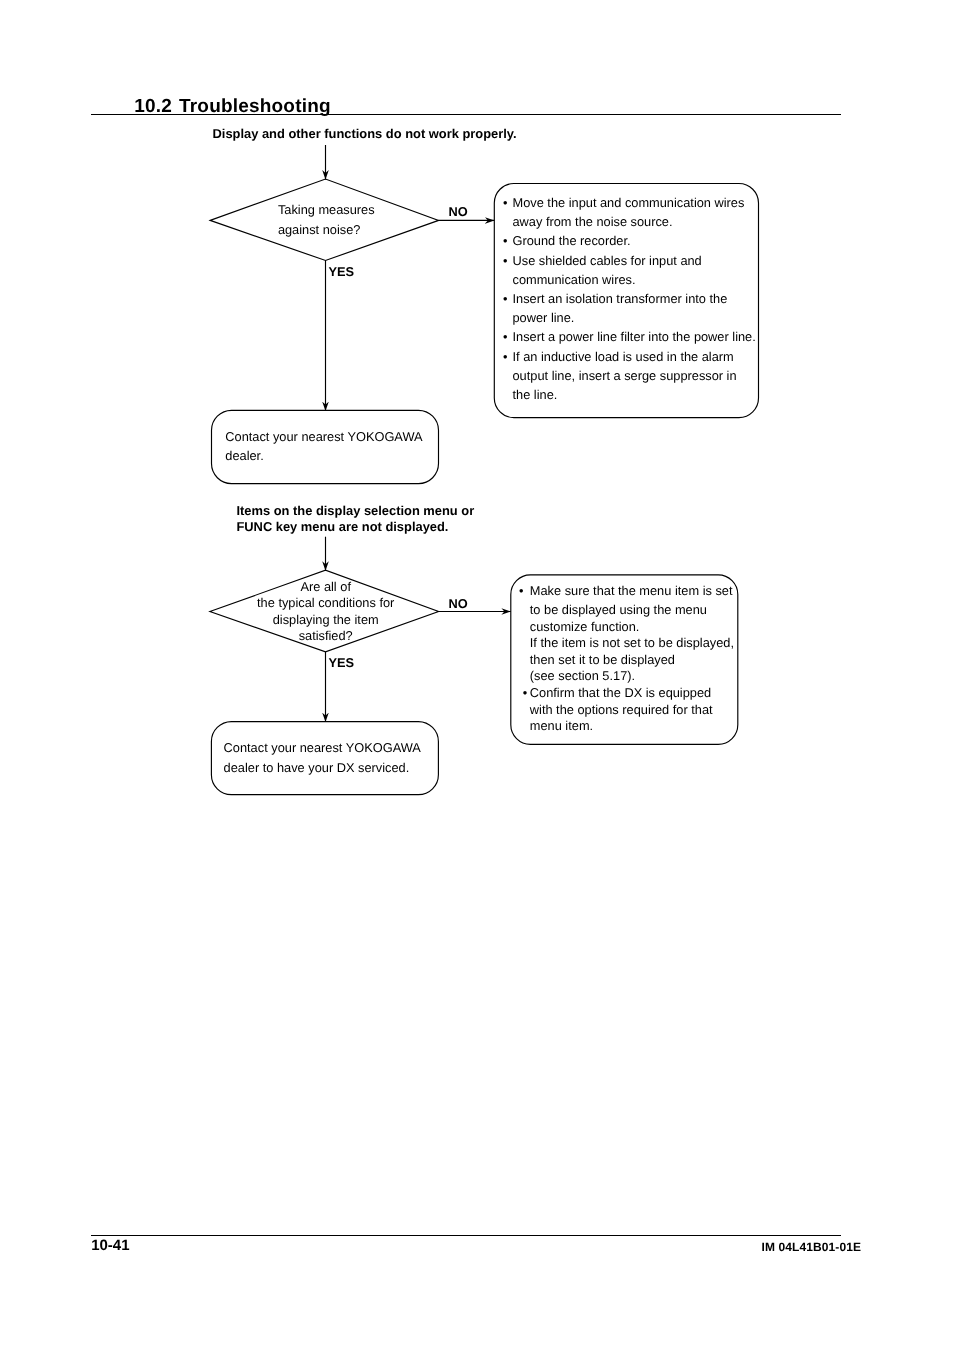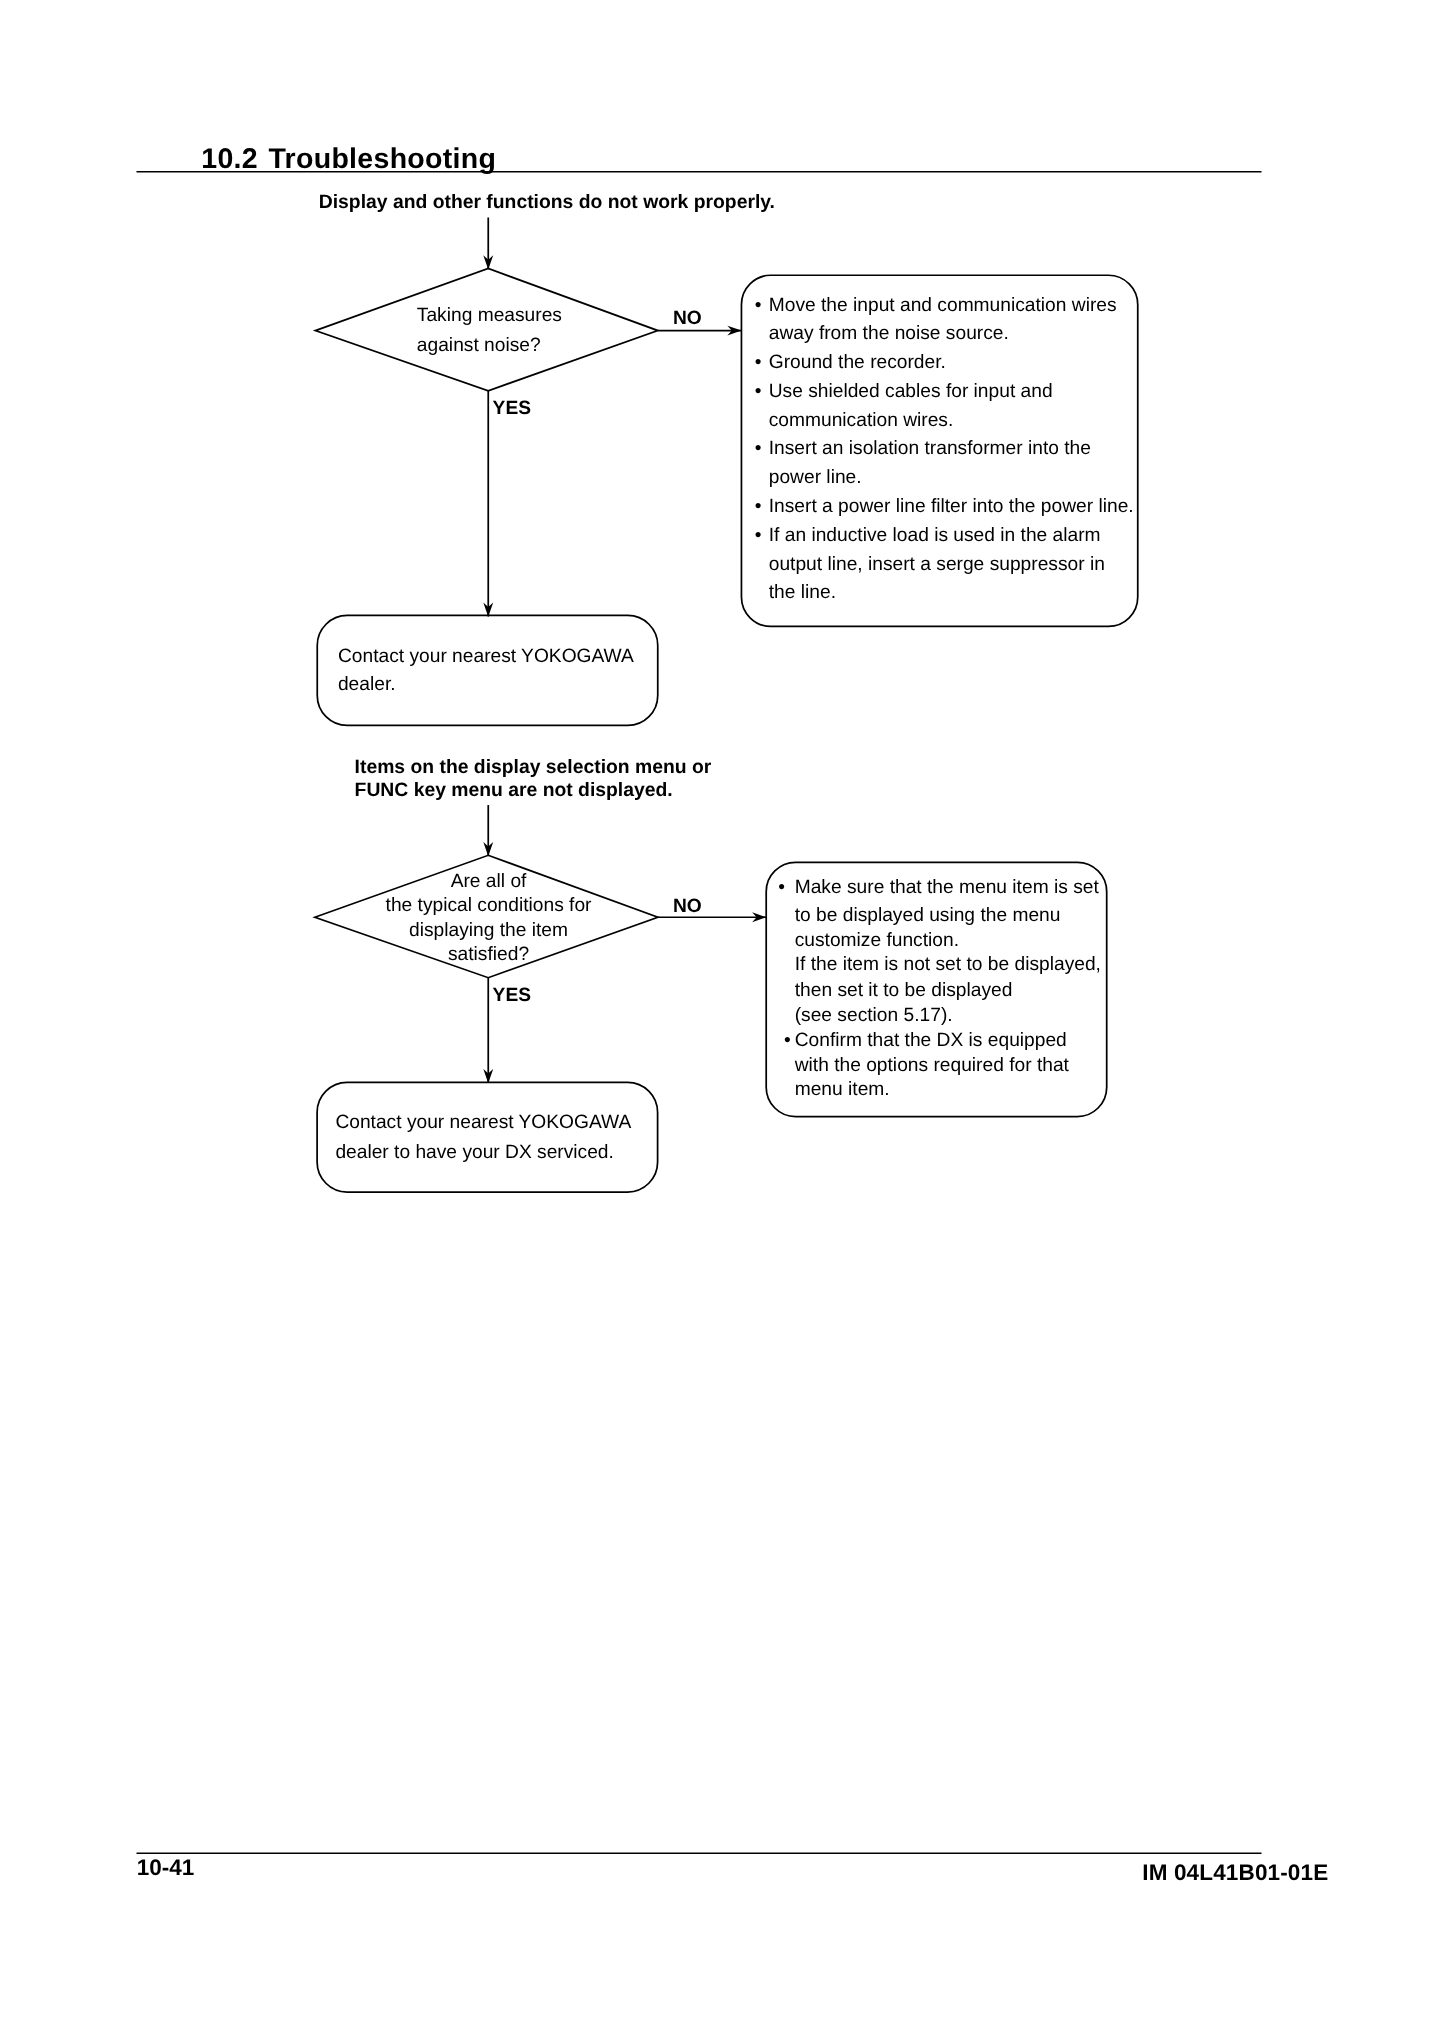--- a/index.html
+++ b/index.html
@@ -8,21 +8,21 @@
        -webkit-font-smoothing:antialiased;text-rendering:geometricPrecision;}
   .page{position:relative;width:954px;height:1350px;overflow:hidden;}
   .abs{position:absolute;}
   
   #hdr{left:91.2px;top:96.2px;font-size:19px;font-weight:bold;letter-spacing:0.2px;margin-left:43px;}
   #hdr .num{margin-right:7px;}
   #hdr-rule{left:91px;top:113.8px;width:749.5px;height:1.3px;background:#000;}
   
   #ftr-rule{left:91px;top:1234.7px;width:749.5px;height:1.3px;background:#000;}
   #pgnum{left:91.2px;top:1236.7px;font-size:15px;font-weight:bold;}
-  #docid{left:761.5px;top:1240.2px;font-size:15px;font-weight:bold;letter-spacing:0.1px;}
+  #docid{left:761.5px;top:1240.2px;font-size:12px;font-weight:bold;letter-spacing:0.1px;}
   svg{position:absolute;left:0;top:0;overflow:visible;}
   .ttl{font-size:12.9px;font-weight:bold;}
   .bdy{font-size:12.8px;}
   .lbl{font-size:12.8px;font-weight:bold;}
 </style>
 </head>
 <body>
 
 <div class="page">
 

